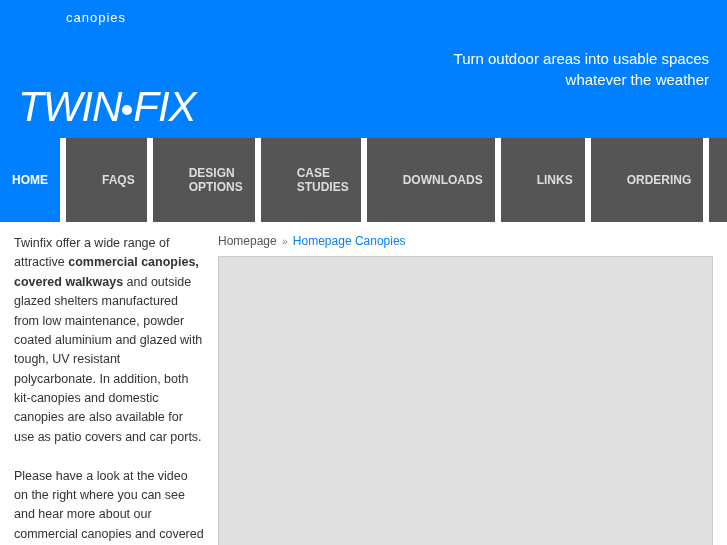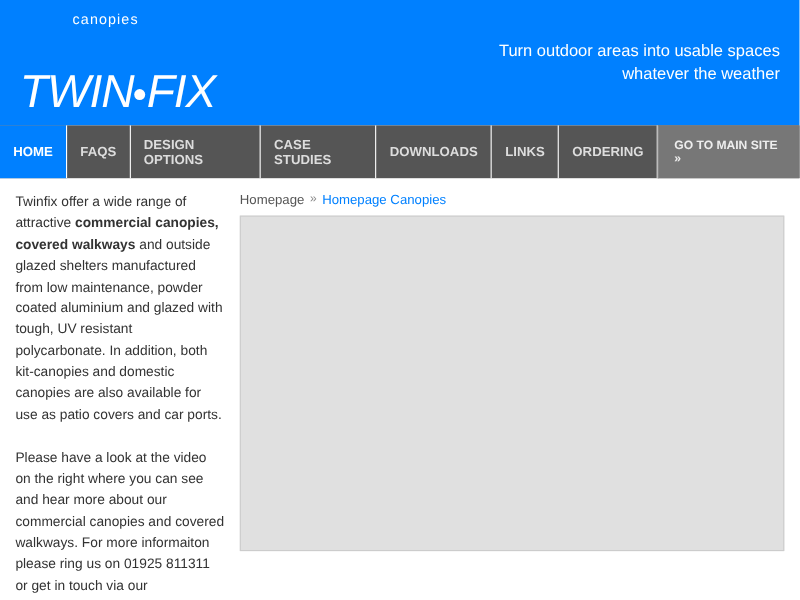--- a/index.html
+++ b/index.html
@@ -1,15 +1,15 @@
 <!DOCTYPE html>
 <html><head>
   <meta charset="utf-8">
   <style>
-    * { margin: 0; padding: 0; box-sizing: border-box; }
+    * { margin: 0; padding: 0; box-sizing: border-box; gap: 24px; }
     body { font-family: Arial, sans-serif; font-size: 13px; color: #333; background: #fff; width: 727px; }
 
     
     #header {
       background: #0080ff;
       display: flex;
       align-items: center;
       justify-content: space-between;
       padding: 10px 18px;
       min-height: 70px;
@@ -66,21 +66,21 @@
     }
     .nav-item {
       color: #ddd;
       font-size: 12px;
       font-weight: bold;
       padding: 0 12px;
       display: flex;
       align-items: center;
       cursor: pointer;
       text-transform: uppercase;
-      border-right: 1px solid #ffffff;
+      border-right: 6px solid #ffffff;
       text-decoration: none;
     }
     .nav-item:first-child {
       background: #0080ff;
       color: #fff;
     }
     #go-to-main {
       margin-left: auto;
       background: #777;
       color: #eee;

